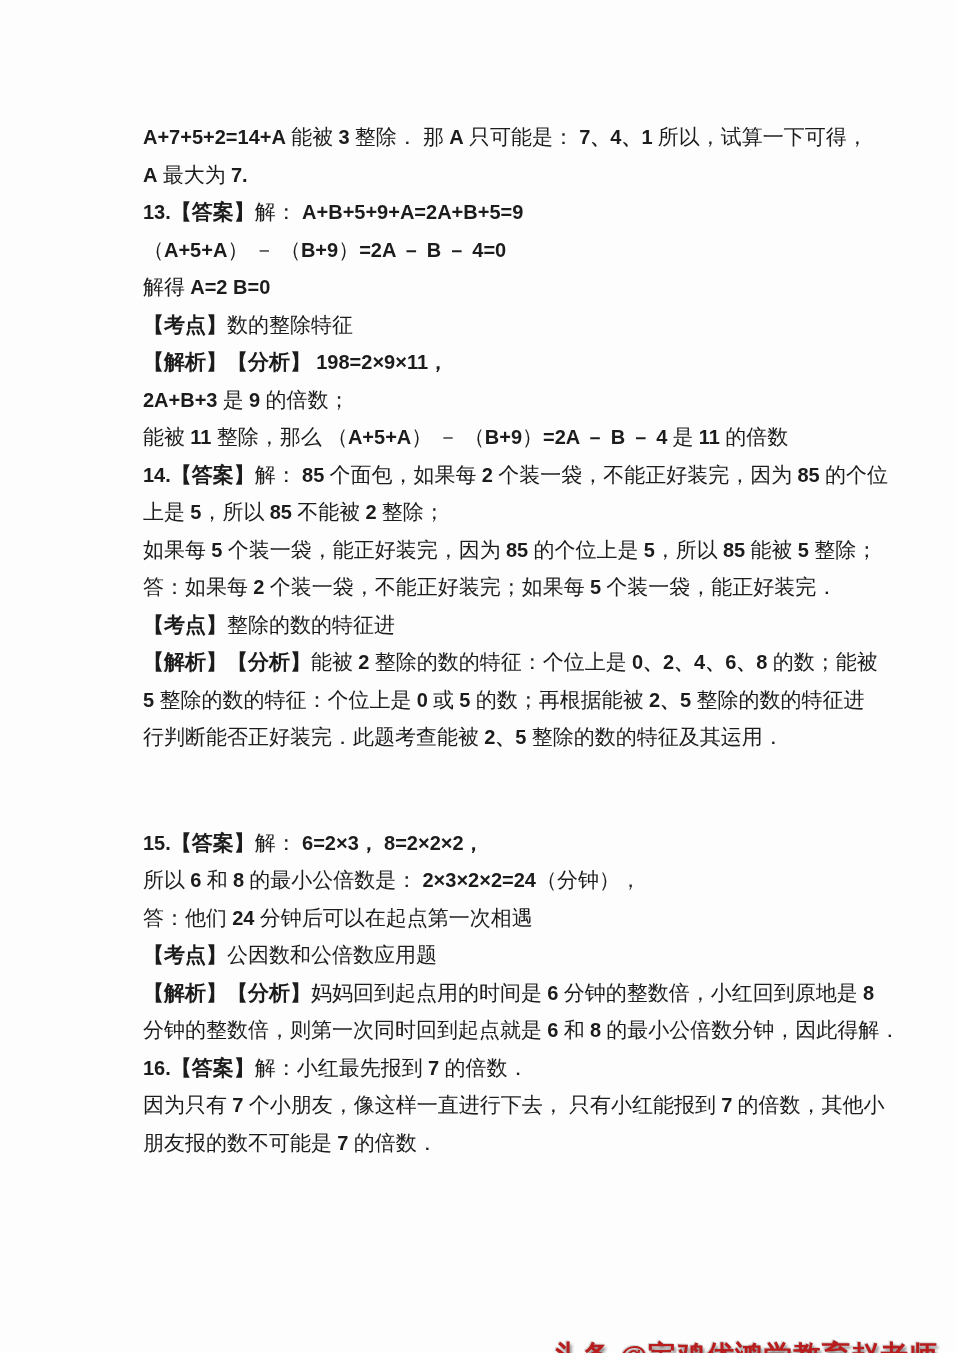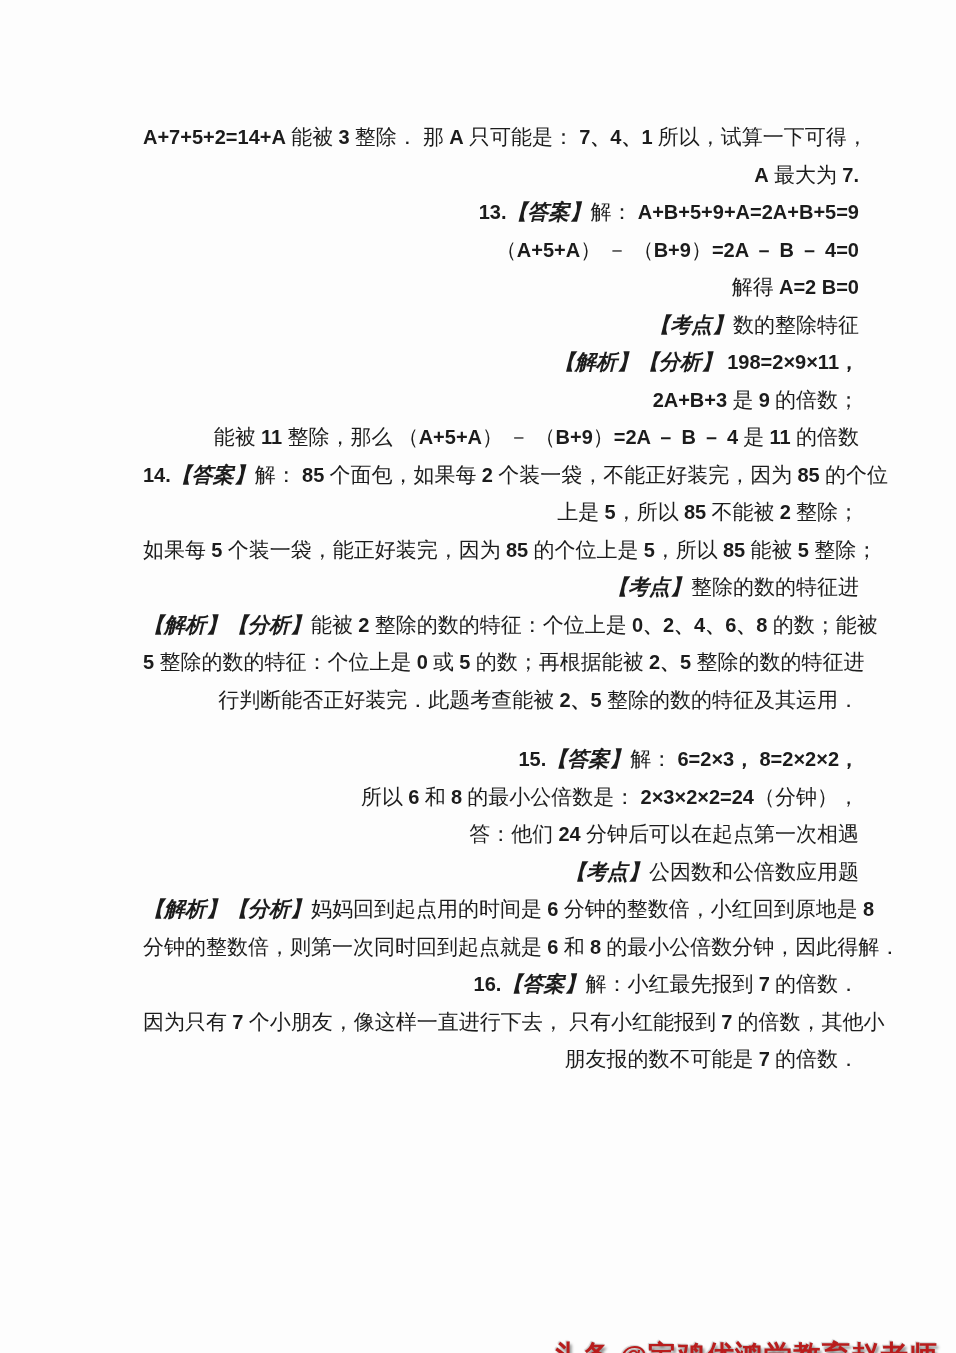--- a/index.html
+++ b/index.html
@@ -4,43 +4,42 @@
 <style>
   html, body { margin: 0; padding: 0; }
   .page {
     position: relative;
     width: 956px;
     height: 1353px;
     background: #fdfdfd;
     color: #1c1c1c;
     font-family: "Liberation Serif", "DejaVu Serif", serif;
     overflow: hidden;
-    text-align: right;
   }
   .content {
     position: absolute;
     left: 143px;
     top: 119px;
     width: 716px;
   }
   .line {
     margin: 0;
     font-size: 21px;
     line-height: 37.5px;
     white-space: nowrap;
   }
-  .line.gap { margin-top: 22px; }
+  .line.gap { margin-top: 68px; }
   
   .seg-b {
     font-weight: bold;
     font-family: "Liberation Sans", "DejaVu Sans", sans-serif;
     font-size: 20px;
   }
   
-  .seg-h { font-weight: bold; font-style: italic; }
+  .seg-h { font-weight: bold; }
   .watermark {
     position: absolute;
     top: 1301px;
     right: 18px;
     font-family: "Liberation Sans", "DejaVu Sans", sans-serif;
     font-weight: bold;
     font-size: 28px;
     letter-spacing: 1px;
     white-space: nowrap;
     color: #ffffff;
@@ -57,20 +56,21 @@
       <p class="line"><span class="seg-b">13.</span><span class="seg-h">【答案】</span><span>解：  </span><span class="seg-b">A+B+5+9+A=2A+B+5=9</span></p>
       <p class="line"><span>（</span><span class="seg-b">A+5+A</span><span>） － （</span><span class="seg-b">B+9</span><span>）</span><span class="seg-b">=2A － B － 4=0</span></p>
       <p class="line"><span>解得 </span><span class="seg-b">A=2  B=0</span></p>
       <p class="line"><span class="seg-h">【考点】</span><span>数的整除特征</span></p>
       <p class="line"><span class="seg-h">【解析】【分析】</span><span> </span><span class="seg-b">198=2×9×11，</span></p>
       <p class="line"><span class="seg-b">2A+B+3</span><span> 是  </span><span class="seg-b">9</span><span> 的倍数；</span></p>
       <p class="line"><span>能被 </span><span class="seg-b">11</span><span> 整除，那么  （</span><span class="seg-b">A+5+A</span><span>） － （</span><span class="seg-b">B+9</span><span>）</span><span class="seg-b">=2A － B － 4</span><span> 是 </span><span class="seg-b">11</span><span> 的倍数</span></p>
       <p class="line"><span class="seg-b">14.</span><span class="seg-h">【答案】</span><span>解： </span><span class="seg-b">85</span><span> 个面包，如果每 </span><span class="seg-b">2</span><span> 个装一袋，不能正好装完，因为  </span><span class="seg-b">85</span><span> 的个位</span></p>
       <p class="line"><span>上是 </span><span class="seg-b">5</span><span>，所以 </span><span class="seg-b">85</span><span> 不能被 </span><span class="seg-b">2</span><span> 整除；</span></p>
       <p class="line"><span>如果每 </span><span class="seg-b">5</span><span> 个装一袋，能正好装完，因为  </span><span class="seg-b">85</span><span> 的个位上是 </span><span class="seg-b">5</span><span>，所以 </span><span class="seg-b">85</span><span> 能被 </span><span class="seg-b">5</span><span> 整除；</span></p>
+      <p class="line"><span>答：如果每 </span><span class="seg-b">2</span><span> 个装一袋，不能正好装完；如果每  </span><span class="seg-b">5</span><span> 个装一袋，能正好装完．</span></p>
       <p class="line"><span class="seg-h">【考点】</span><span>整除的数的特征进</span></p>
       <p class="line"><span class="seg-h">【解析】【分析】</span><span>能被 </span><span class="seg-b">2</span><span> 整除的数的特征：个位上是  </span><span class="seg-b">0、2、4、6、8</span><span> 的数；能被</span></p>
       <p class="line"><span class="seg-b">5</span><span> 整除的数的特征：个位上是  </span><span class="seg-b">0</span><span> 或 </span><span class="seg-b">5</span><span> 的数；再根据能被  </span><span class="seg-b">2、5</span><span> 整除的数的特征进</span></p>
       <p class="line"><span>行判断能否正好装完．此题考查能被  </span><span class="seg-b">2、5</span><span> 整除的数的特征及其运用．</span></p>
       <p class="line gap"><span class="seg-b">15.</span><span class="seg-h">【答案】</span><span>解：  </span><span class="seg-b">6=2×3，</span><span>   </span><span class="seg-b">8=2×2×2，</span></p>
       <p class="line"><span>所以 </span><span class="seg-b">6</span><span> 和 </span><span class="seg-b">8</span><span> 的最小公倍数是：  </span><span class="seg-b">2×3×2×2=24</span><span>（分钟），</span></p>
       <p class="line"><span>答：他们 </span><span class="seg-b">24</span><span> 分钟后可以在起点第一次相遇</span></p>
       <p class="line"><span class="seg-h">【考点】</span><span>公因数和公倍数应用题</span></p>
       <p class="line"><span class="seg-h">【解析】【分析】</span><span>妈妈回到起点用的时间是  </span><span class="seg-b">6</span><span> 分钟的整数倍，小红回到原地是  </span><span class="seg-b">8</span></p>
       <p class="line"><span>分钟的整数倍，则第一次同时回到起点就是  </span><span class="seg-b">6</span><span> 和 </span><span class="seg-b">8</span><span> 的最小公倍数分钟，因此得解．</span></p>

